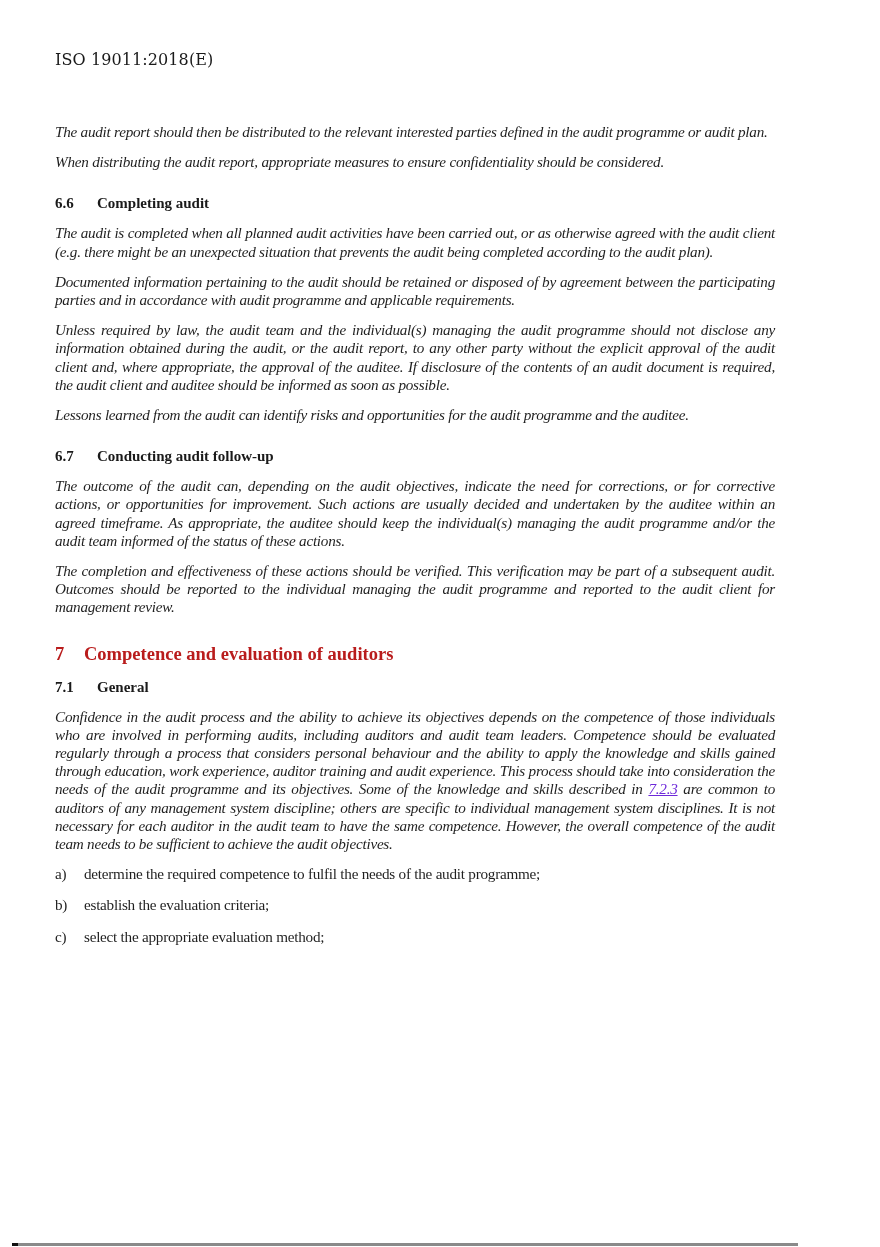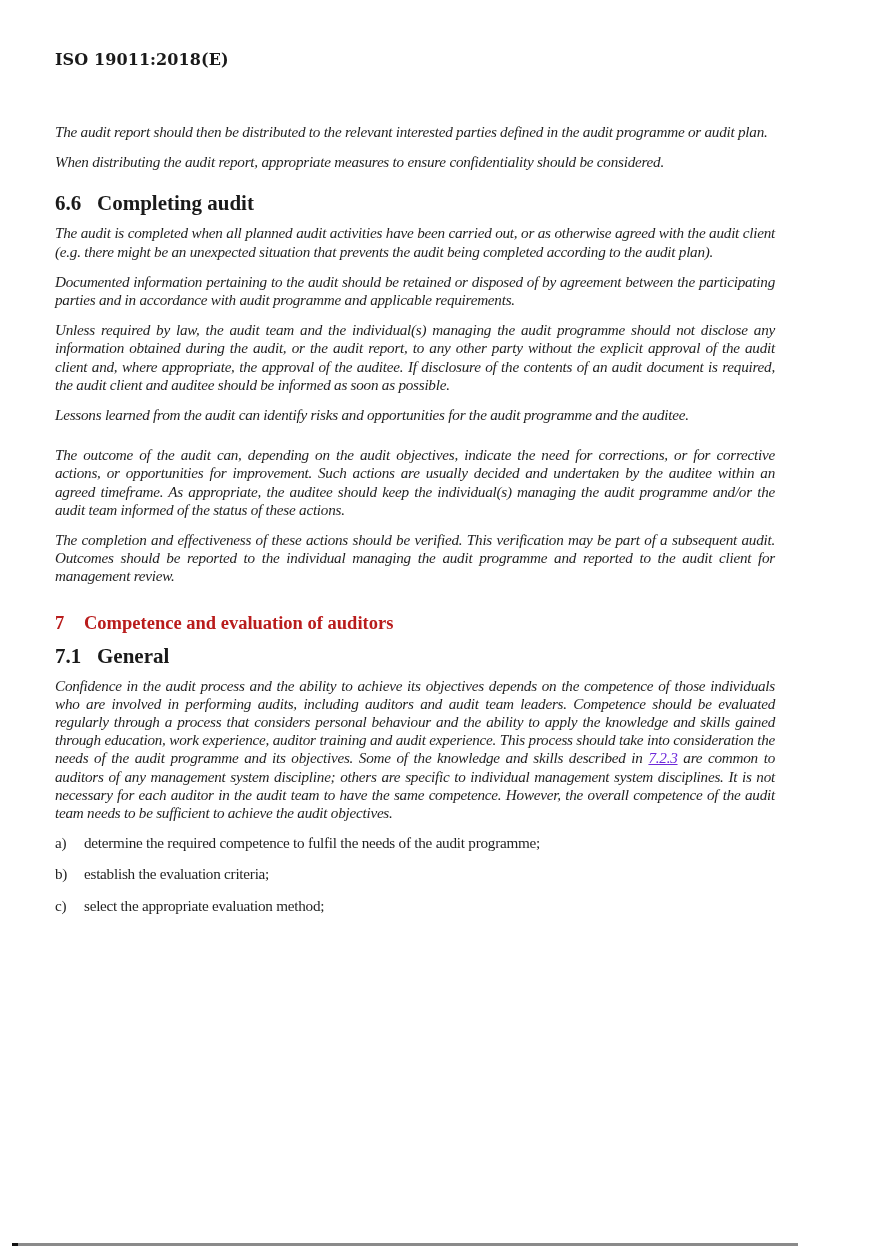--- a/index.html
+++ b/index.html
@@ -19,21 +19,21 @@
       position: absolute;
       left: 0; top: 0;
       width: 880px;
       height: 1247px;
     }
     .running-header {
       position: absolute;
       left: 55px;
       top: 50px;
       font-family: "DejaVu Serif", serif;
-      font-weight: bold;
+      font-weight: normal;
       font-size: 16px;
       letter-spacing: 0.1px;
       color: #1a1a1a;
     }
     .content {
       position: absolute;
       left: 55px;
       top: 123px;
       width: 720px;
     }
@@ -45,21 +45,21 @@
       letter-spacing: -0.25px;
       word-spacing: 0px;
       font-family: "Liberation Serif", "DejaVu Serif", serif;
       font-size: 15.2px;
       font-style: italic;
     }
     h3.clause {
       margin: 0 0 11px 0;
       font-family: "Liberation Serif", "DejaVu Serif", serif;
       font-weight: bold;
-      font-size: 21px;
+      font-size: 15px;
       line-height: 20px;
       color: #1a1a1a;
     }
     h2.clause {
       margin: 0 0 12px 0;
       font-family: "Liberation Serif", "DejaVu Serif", serif;
       font-weight: bold;
       font-size: 18.5px;
       line-height: 22px;
       color: #b91c1c;
@@ -115,20 +115,23 @@
     <p class="body" style="margin-bottom:22px;">When distributing the audit report, appropriate measures to ensure confidentiality should be considered.</p>
 
     <h3 class="clause">
       <span class="clause-num">6.6</span><span>Completing audit</span>
     </h3>
     <p class="body">The audit is completed when all planned audit activities have been carried out, or as otherwise agreed with the audit client (e.g. there might be an unexpected situation that prevents the audit being completed according to the audit plan).</p>
     <p class="body">Documented information pertaining to the audit should be retained or disposed of by agreement between the participating parties and in accordance with audit programme and applicable requirements.</p>
     <p class="body">Unless required by law, the audit team and the individual(s) managing the audit programme should not disclose any information obtained during the audit, or the audit report, to any other party without the explicit approval of the audit client and, where appropriate, the approval of the auditee. If disclosure of the contents of an audit document is required, the audit client and auditee should be informed as soon as possible.</p>
     <p class="body" style="margin-bottom:22px;">Lessons learned from the audit can identify risks and opportunities for the audit programme and the auditee.</p>
 
+    <h3 class="clause">
+      <span class="clause-num">6.7</span><span>Conducting audit follow-up</span>
+    </h3>
     <p class="body">The outcome of the audit can, depending on the audit objectives, indicate the need for corrections, or for corrective actions, or opportunities for improvement. Such actions are usually decided and undertaken by the auditee within an agreed timeframe. As appropriate, the auditee should keep the individual(s) managing the audit programme and/or the audit team informed of the status of these actions.</p>
     <p class="body" style="margin-bottom:26px;">The completion and effectiveness of these actions should be verified. This verification may be part of a subsequent audit. Outcomes should be reported to the individual managing the audit programme and reported to the audit client for management review.</p>
 
     <h2 class="clause">
       <span class="clause-num">7</span><span>Competence and evaluation of auditors</span>
     </h2>
 
     <h3 class="clause">
       <span class="clause-num">7.1</span><span>General</span>
     </h3>

